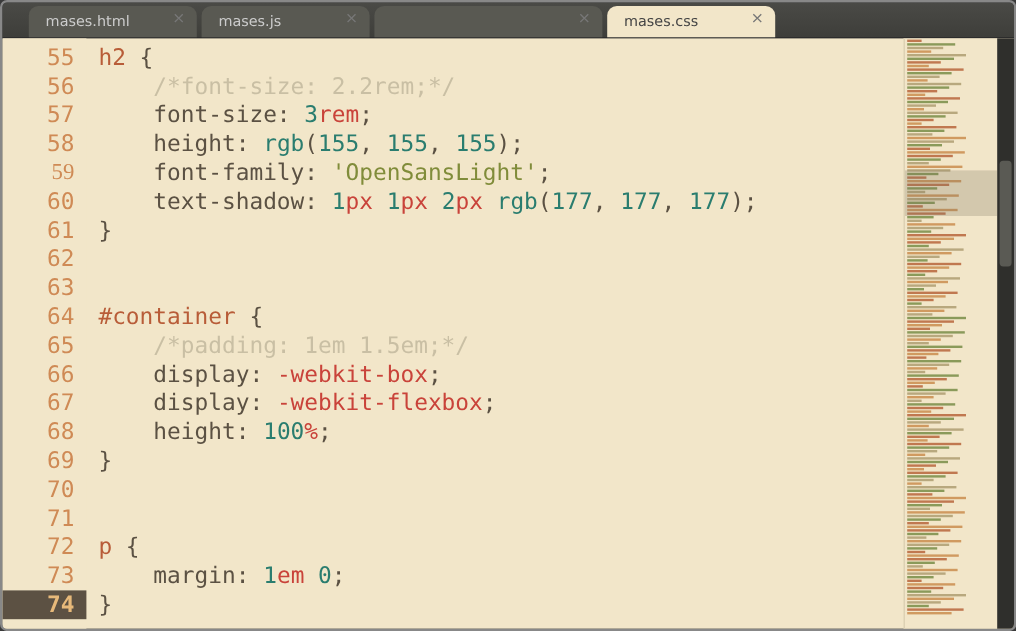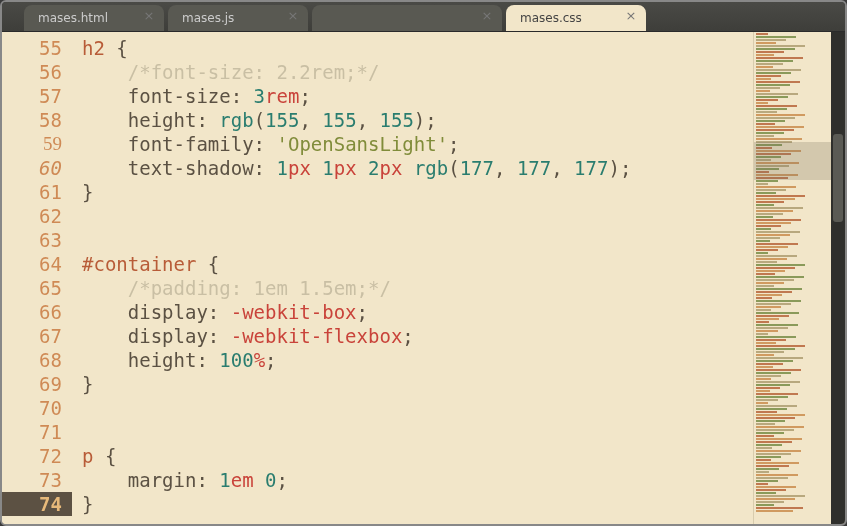--- a/index.html
+++ b/index.html
@@ -135,21 +135,21 @@
   </div>
 </div>
 
 <div class="editor-wrap">
   <div class="gutter" id="gutter">
       <span class="ln" style="display: block;">55</span>
       <span class="ln" style="display: block;">56</span>
       <span class="ln" style="display: block;">57</span>
       <span class="ln" style="display: block;">58</span>
       <span class="ln" style="display: block; font-family: Liberation Serif, serif;">59</span>
-      <span class="ln" style="display: block; font-style: italic;">60</span>
+      <span class="ln" style="display: block;">60</span>
       <span class="ln" style="display: block;">61</span>
       <span class="ln" style="display: block; margin-left: 31px;">62</span>
       <span class="ln" style="display: block;">63</span>
       <span class="ln" style="display: block;">64</span>
       <span class="ln" style="display: block;">65</span>
       <span class="ln" style="display: block;">66</span>
       <span class="ln" style="display: block;">67</span>
       <span class="ln" style="display: block;">68</span>
       <span class="ln" style="display: block;">69</span>
       <span class="ln" style="display: block;">70</span>

